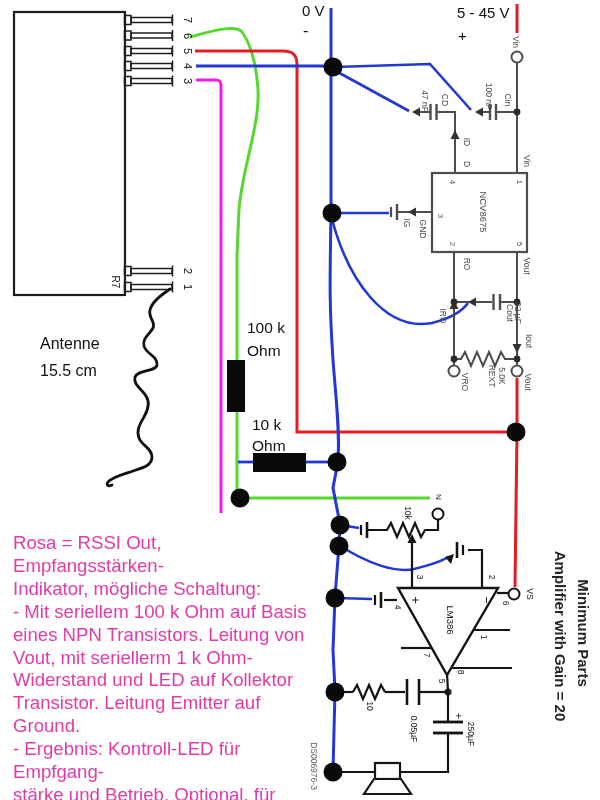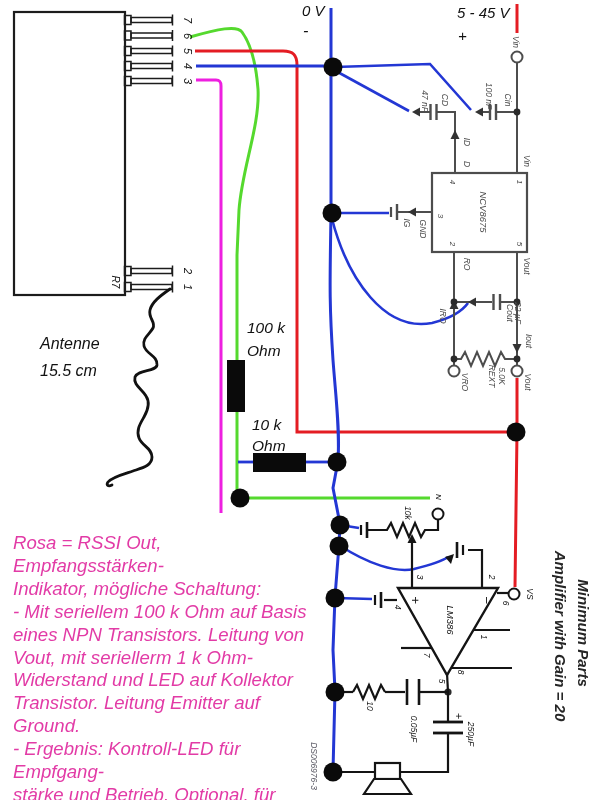--- a/index.html
+++ b/index.html
@@ -1,17 +1,17 @@
 <!DOCTYPE html>
 <html><head>
 <meta charset="utf-8">
 <style>
   html,body{margin:0;padding:0;background:#ffffff;}
   #stage{position:relative;width:600px;height:800px;background:#ffffff;overflow:hidden;
-         font-family:"Liberation Sans",sans-serif;font-style:italic;}
+         font-family:"Liberation Sans",sans-serif;}
   #schem{position:absolute;left:0;top:0;}
   .plain{font-family:"Liberation Sans",sans-serif;fill:#111;}
   .rot{font-family:"Liberation Sans",sans-serif;}
   #notes{position:absolute;left:13px;top:532px;width:302px;
          font-size:18.6px;line-height:22.9px;color:#e23ba6;white-space:pre-line;}
 </style>
 </head>
 <body>
 
 <div id="stage">

